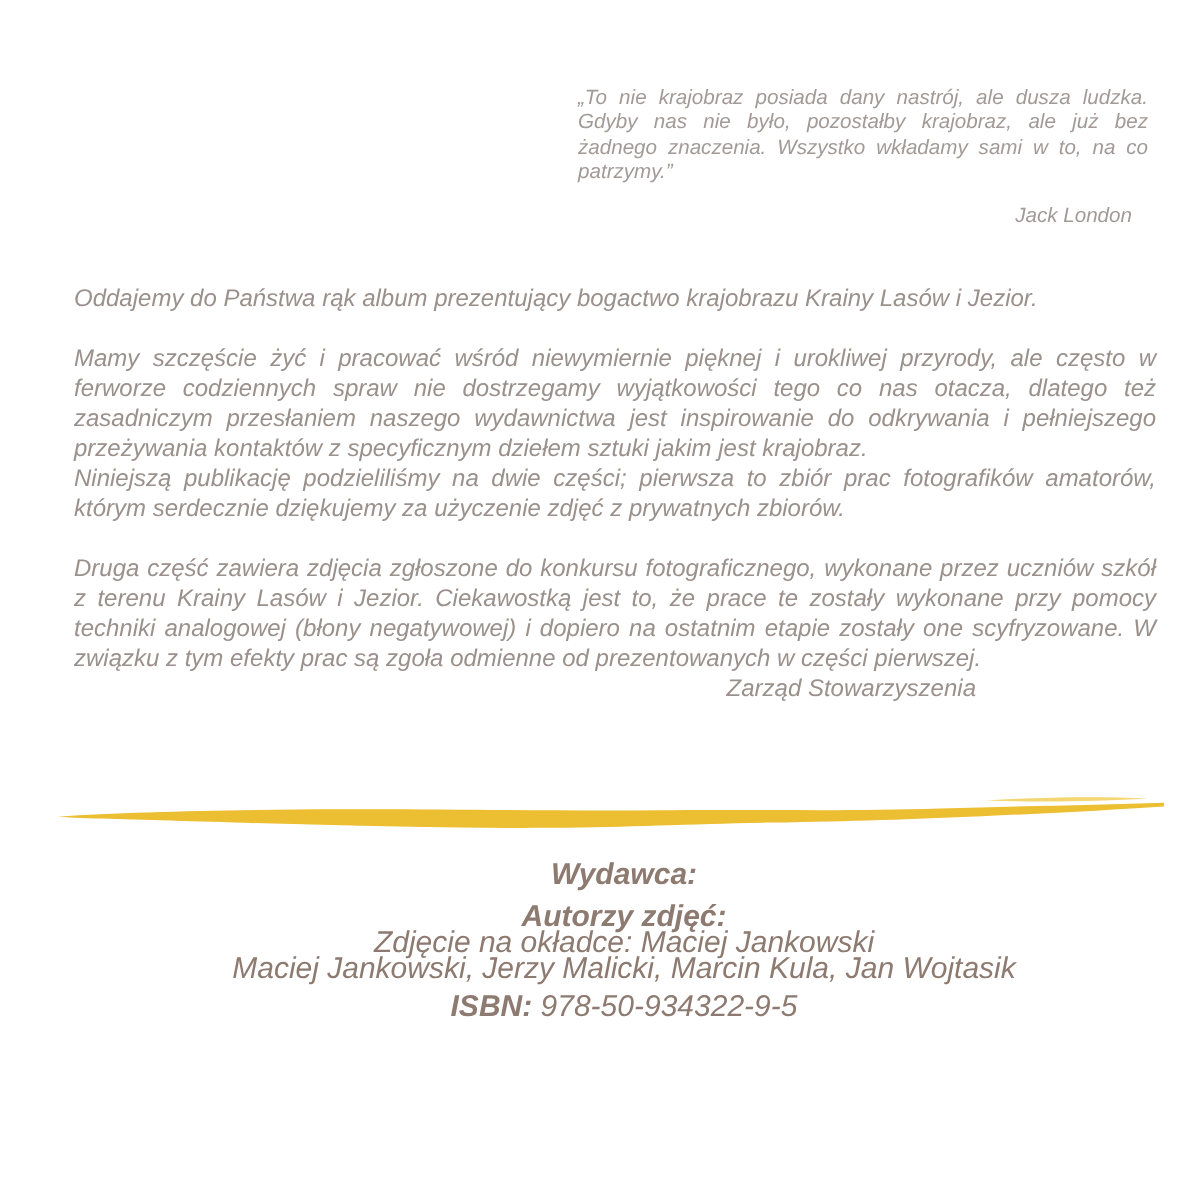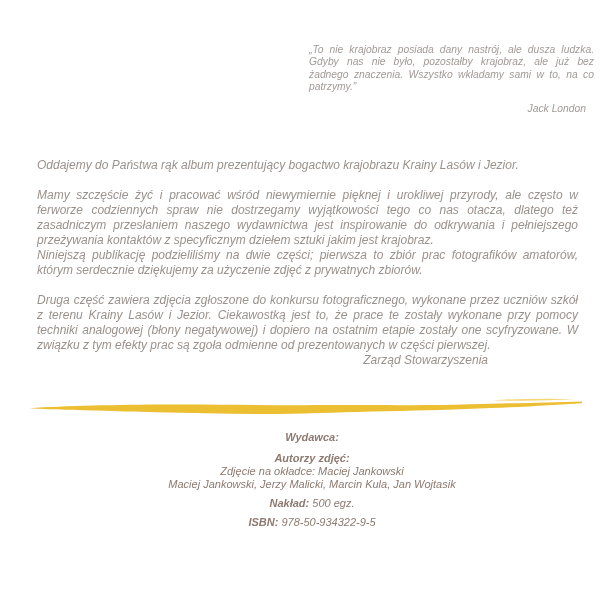--- a/index.html
+++ b/index.html
@@ -19,34 +19,33 @@
   
   .quote-block {
     position: absolute;
     left: 289px;
     top: 44px;
     width: 285px;
     font-style: italic;
     color: var(--quote-text, #a29a97);
     font-size: 10.3px;
     line-height: 12.4px;
-    margin-left: 20px;
   }
   .quote-text { text-align: justify; }
   .quote-author {
     margin-top: 9px;
     text-align: right;
     padding-right: 8px;
   }
 
   
   .body-block {
     position: absolute;
     left: 37px;
-    top: 158px;
+    top: 142px;
     width: 541px;
     font-style: italic;
     color: var(--body-text, #9a918c);
     font-size: 12px;
     line-height: 15px;
   }
   .body-block p { text-align: justify; }
   .body-block p.gap { margin-top: 15px; }
   .body-block p.signature {
     text-align: right;
@@ -65,21 +64,21 @@
 
   
   .colophon {
     position: absolute;
     left: 27px;
     top: 431px;
     width: 570px;
     text-align: center;
     font-style: italic;
     color: var(--footer-text, #8d7a70);
-    font-size: 11px;
+    font-size: 15px;
     line-height: 13px;
   }
   .colophon .bold { font-weight: bold; }
   .colophon p.sect  { margin-top: 8px; }
   .colophon p.sect2 { margin-top: 6px; }
 </style>
 </head>
 <body>
 
 <div class="page">
@@ -116,22 +115,18 @@
            C 524 5.7, 494 6.3, 468 5.2 Z" style="fill: var(--accent-light, #f4d672);"></path>
     </svg>
   </div>
 
   <div class="colophon">
     <p class="bold">Wydawca:</p>
     <p class="bold sect">Autorzy zdjęć:</p>
     <p>Zdjęcie na okładce: Maciej Jankowski</p>
     <p>Maciej Jankowski, Jerzy Malicki, Marcin Kula, Jan Wojtasik</p>
     <p class="sect2">
-      <span class="bold">Nakład:</span>
-      <span>500 egz.</span>
-    </p>
-    <p class="sect2">
       <span class="bold">ISBN:</span>
       <span>978-50-934322-9-5</span>
     </p>
   </div>
 
 </div>
 
 </body></html>

